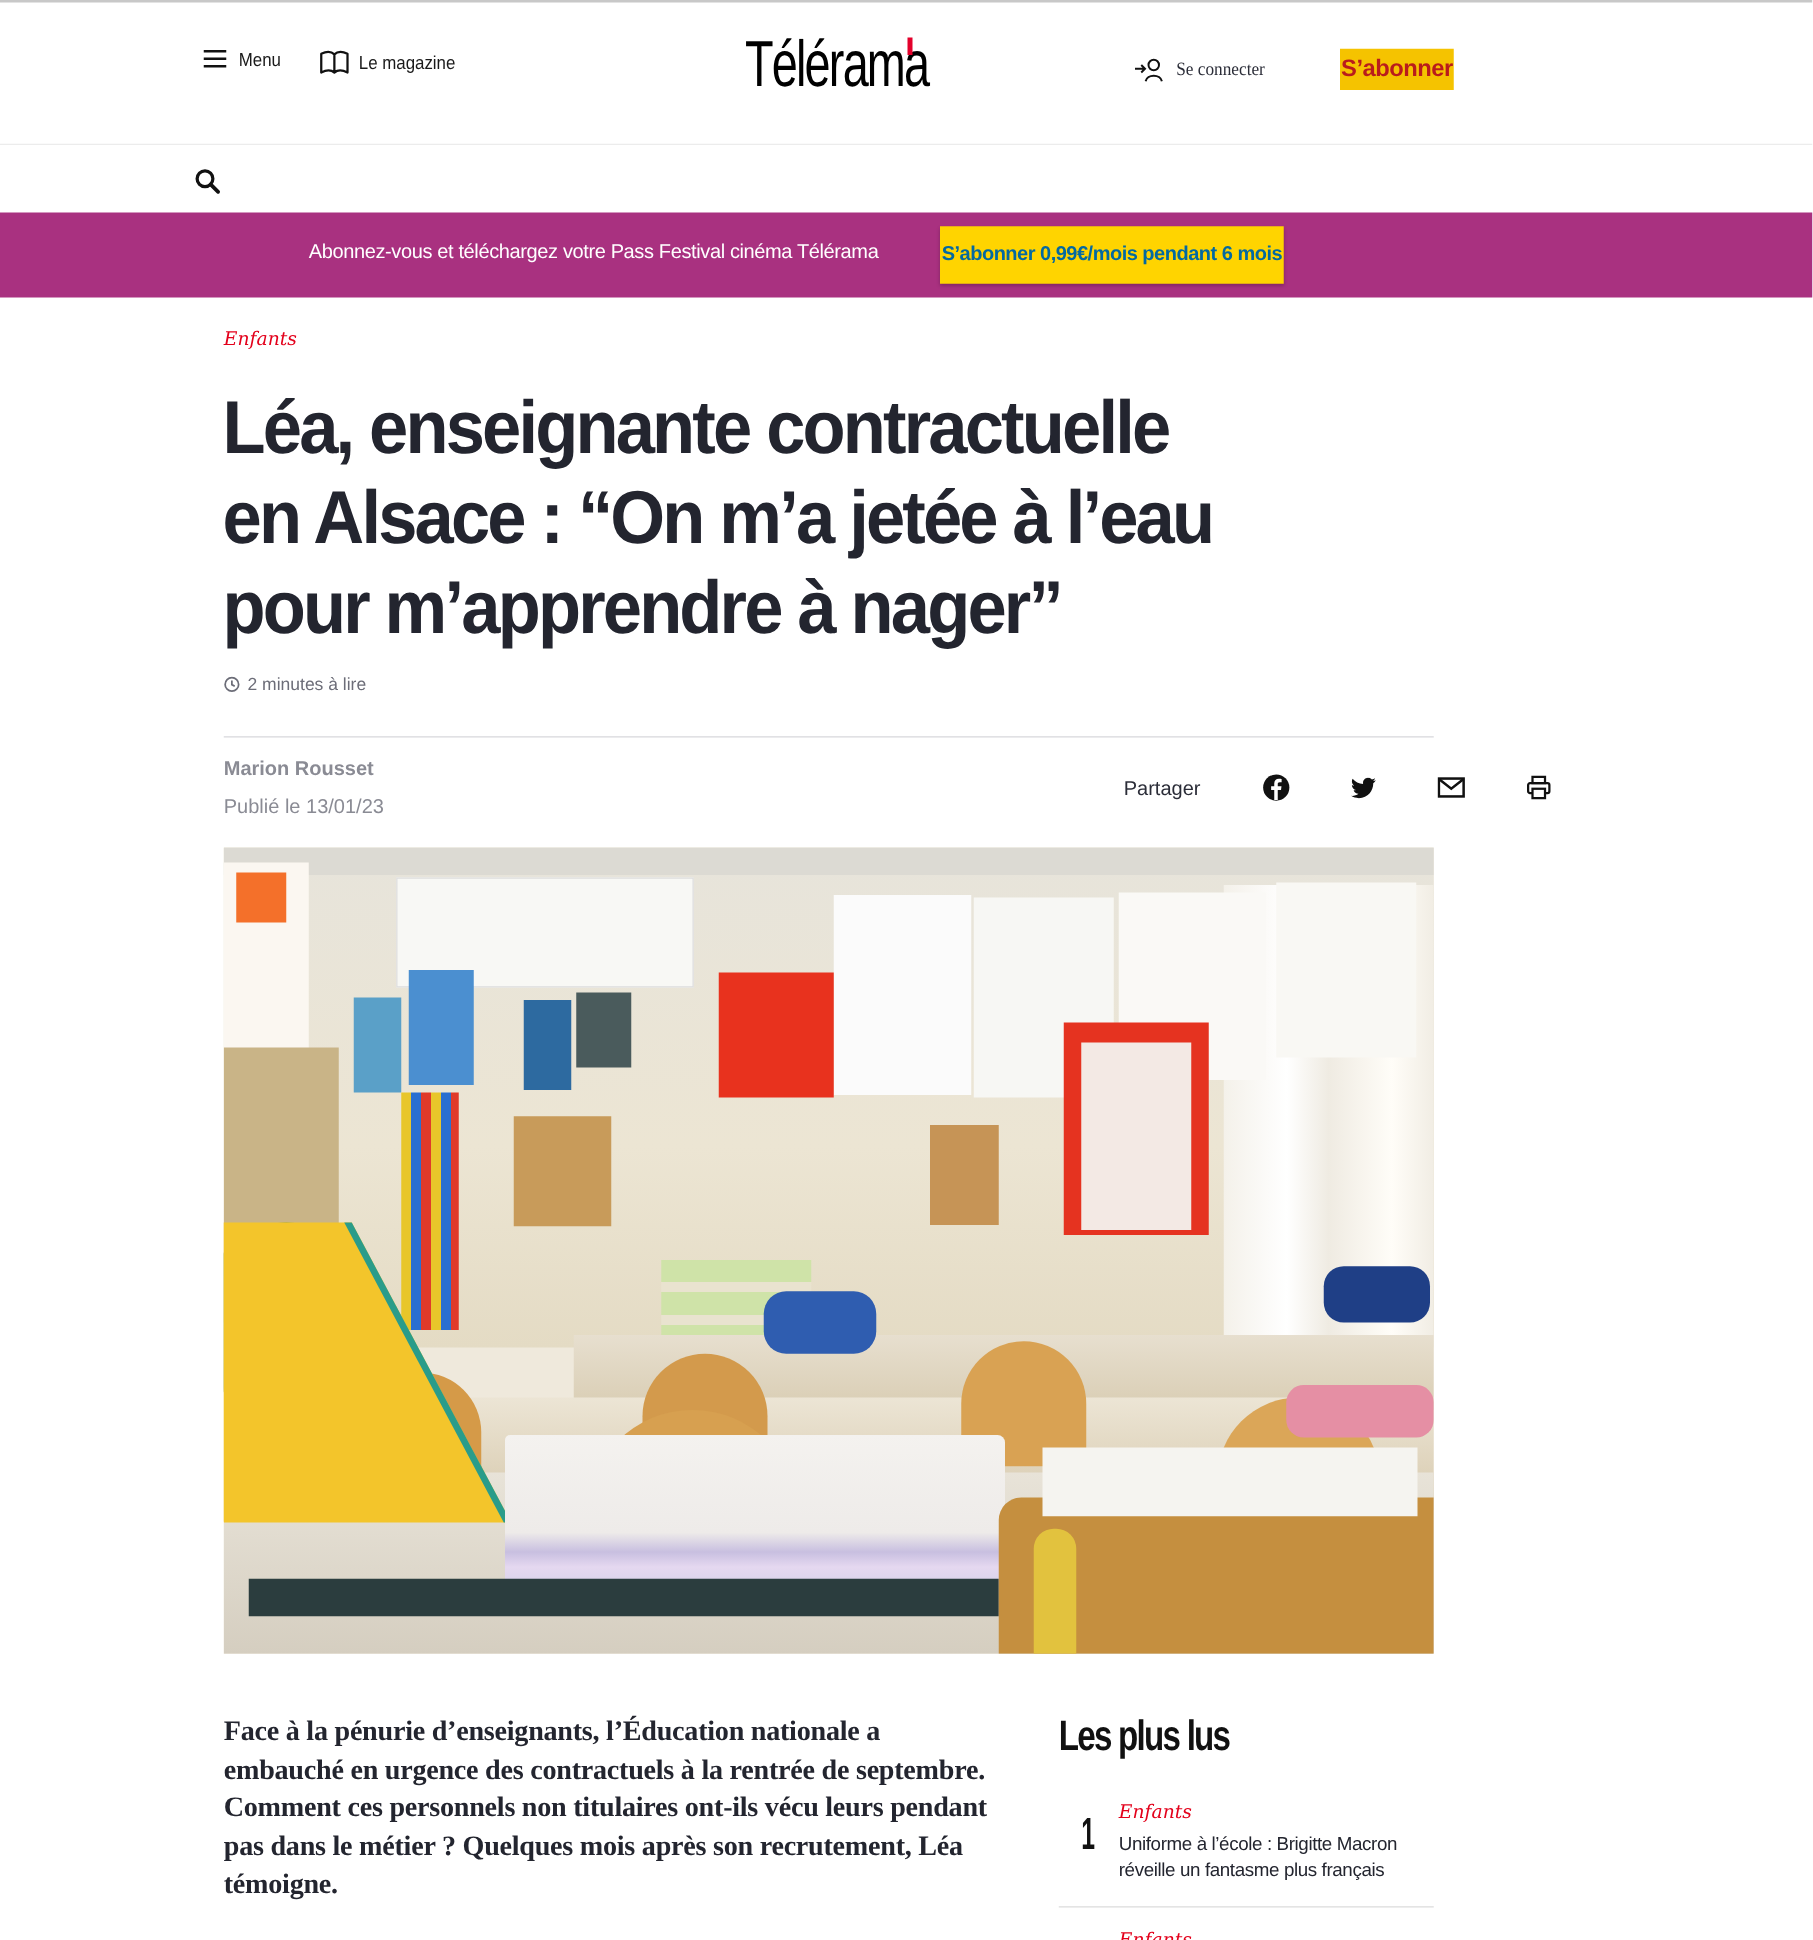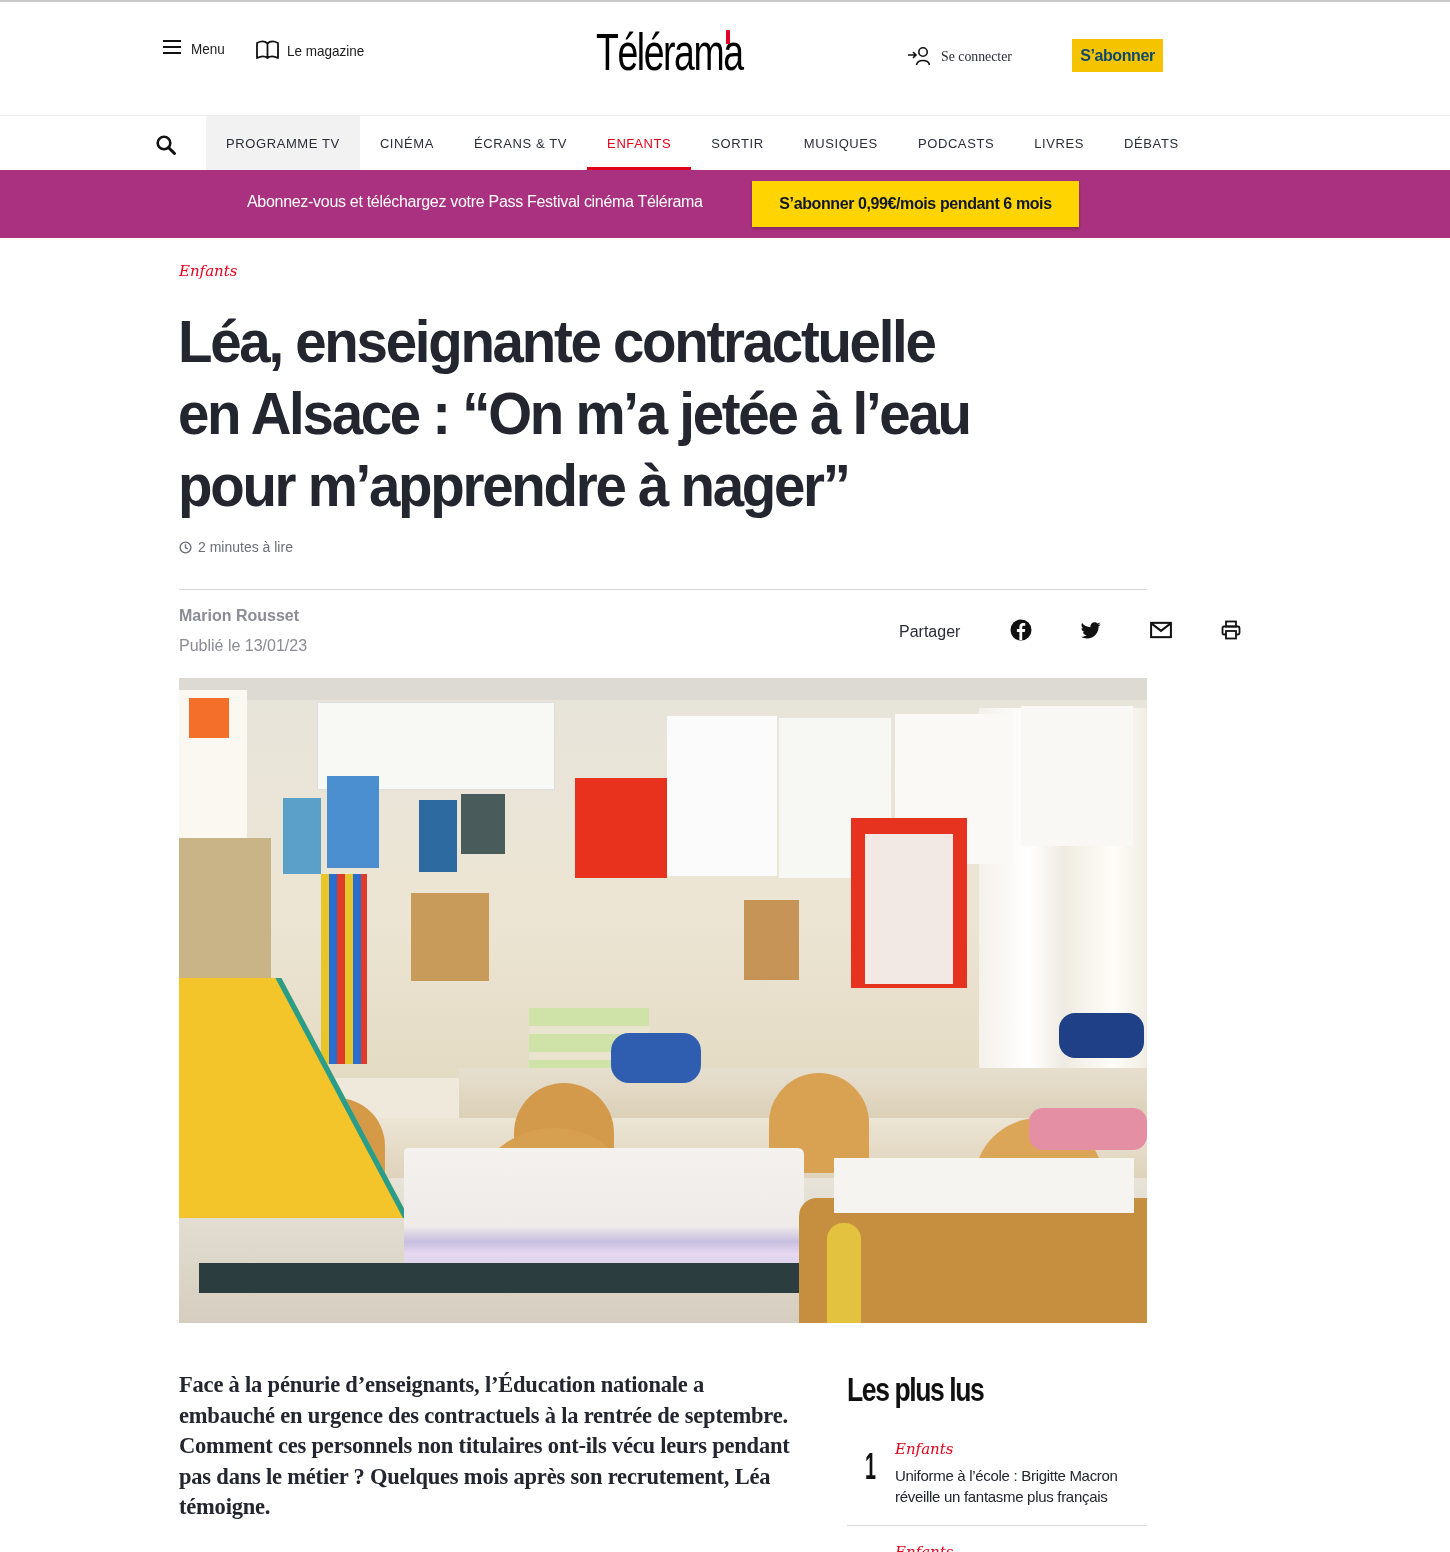--- a/index.html
+++ b/index.html
@@ -15,36 +15,36 @@
   .menu-btn .burger span { position: absolute; left: 0; width: 18px; height: 2.4px; background: #111; }
   .menu-btn .burger span:nth-child(1) { top: 0; }
   .menu-btn .burger span:nth-child(2) { top: 6px; }
   .menu-btn .burger span:nth-child(3) { top: 12px; }
   .menu-btn .lbl, .mag-btn .lbl { font-size: 15px; color: #1a1a1a; transform: scaleX(0.9); transform-origin: left; display: inline-block; }
   .mag-btn { position: absolute; left: 255px; top: 38px; display: flex; align-items: center; gap: 7px; cursor: pointer; }
   .logo { position: absolute; left: 596px; top: 22px; font-family: "Liberation Sans Narrow", "Liberation Sans", sans-serif; font-size: 52px; letter-spacing: -2px; color: #000; transform: scaleX(0.72); transform-origin: left; line-height: 56px; }
   .logo-mark { position: absolute; left: 726px; top: 28px; width: 4px; height: 14px; background: #e3002b; }
   .login { position: absolute; left: 907px; top: 44px; display: flex; align-items: center; gap: 8px; cursor: pointer; font-family: Liberation Serif, serif; }
   .login .lbl { font-size: 15px; color: #2b2d38; transform: scaleX(0.92); transform-origin: left; display: inline-block; }
-  .subscribe-btn { position: absolute; left: 1072px; top: 37px; width: 91px; height: 33px; background: #f5c300; color: #0c4a6e; font-weight: bold; font-size: 16px; display: flex; align-items: center; justify-content: center; letter-spacing: -0.4px; cursor: pointer; }
+  .subscribe-btn { position: absolute; left: 1072px; top: 37px; width: 91px; height: 33px; background: #f5c300; color: #b91c1c; font-weight: bold; font-size: 19px; display: flex; align-items: center; justify-content: center; letter-spacing: -0.4px; cursor: pointer; }
 
   
   .nav { position: absolute; left: 0; top: 115px; width: 1450px; height: 55px; border-top: 1px solid #ececec; }
   .nav .search { position: absolute; left: 155px; top: 18px; width: 22px; height: 22px; cursor: pointer; }
   .nav .items { position: absolute; left: 206px; top: 0; display: flex; height: 54px; }
   .nav .item { height: 54px; padding: 0 20px; display: flex; align-items: center; font-size: 13px; color: #2b2d38; letter-spacing: 0.6px; position: relative; cursor: pointer; }
   .nav .item.first { background: #f2f2f2; padding: 0 20px; }
   .nav .item.active { color: #e3001b; }
   .nav .item.active::after { content: ""; position: absolute; left: 0; right: 0; bottom: -1px; height: 4px; background: #e3001b; }
 
   
   .promo { position: absolute; left: 0; top: 170px; width: 1450px; height: 68px; background: #a93180; }
   .promo .text { position: absolute; left: 247px; top: 23px; font-size: 16px; color: #fff; letter-spacing: -0.3px; }
   .promo .text b { font-weight: normal; }
-  .promo .cta { position: absolute; left: 752px; top: 11px; width: 327px; height: 46px; background: #ffd400; color: #0f172a; font-weight: bold; font-size: 16px; display: flex; align-items: center; justify-content: center; letter-spacing: -0.4px; box-shadow: 0 2px 3px rgba(0,0,0,0.25); cursor: pointer; }
+  .promo .cta { position: absolute; left: 752px; top: 11px; width: 275px; height: 46px; background: #ffd400; color: #0369a1; font-weight: bold; font-size: 16px; display: flex; align-items: center; justify-content: center; letter-spacing: -0.4px; box-shadow: 0 2px 3px rgba(0,0,0,0.25); cursor: pointer; }
 
   
   .kicker { position: absolute; left: 179px; top: 262px; font-family: "DejaVu Serif", "Liberation Serif", serif; font-style: italic; font-size: 15px; color: #e3001b; cursor: pointer; }
   .title { position: absolute; left: 178px; top: 306px; width: 880px; font-family: "Liberation Sans", sans-serif; font-weight: bold; font-size: 60px; line-height: 72px; color: #23252f; letter-spacing: -2.4px; transform: scaleX(0.94); transform-origin: left; }
   .readtime { position: absolute; left: 179px; top: 539px; display: flex; align-items: center; gap: 6px; font-size: 14px; color: #6c6d78; }
   .divider { position: absolute; left: 179px; top: 589px; width: 968px; height: 1px; background: #d8d8dc; }
   .author { position: absolute; left: 179px; top: 607px; font-size: 16px; font-weight: bold; color: #8a8b94; cursor: pointer; }
   .pubdate { position: absolute; left: 179px; top: 637px; font-size: 16px; color: #8a8b94; }
   .share { position: absolute; left: 899px; top: 619px; display: flex; align-items: flex-end; gap: 26px; }
   .share .lbl { font-size: 16px; color: #2b2d38; margin-right: 24px; }
@@ -97,31 +97,20 @@
     <span class="lbl">Se connecter</span>
   </div>
   <div class="subscribe-btn">S’abonner</div>
 </header>
 
 <nav class="nav">
   <svg class="search" viewBox="0 0 22 22">
     <circle cx="9" cy="9" r="6.3" fill="none" stroke="#111" stroke-width="2.6"></circle>
     <path d="M13.5 13.5 L19.5 19.5" stroke="#111" stroke-width="3" stroke-linecap="round"></path>
   </svg>
-  <div class="items">
-    <div class="item first">PROGRAMME TV</div>
-    <div class="item">CINÉMA</div>
-    <div class="item">ÉCRANS &amp; TV</div>
-    <div class="item active">ENFANTS</div>
-    <div class="item">SORTIR</div>
-    <div class="item">MUSIQUES</div>
-    <div class="item">PODCASTS</div>
-    <div class="item">LIVRES</div>
-    <div class="item">DÉBATS</div>
-  </div>
 </nav>
 
 <div class="promo">
   <div class="text"><b>Abonnez-vous et téléchargez</b><span> votre Pass Festival cinéma Télérama</span></div>
   <div class="cta">S’abonner 0,99€/mois pendant 6 mois</div>
 </div>
 
 <div class="kicker">Enfants</div>
 <h1 class="title">Léa, enseignante contractuelle en Alsace : “On m’a jetée à l’eau pour m’apprendre à nager”</h1>
 <div class="readtime">

